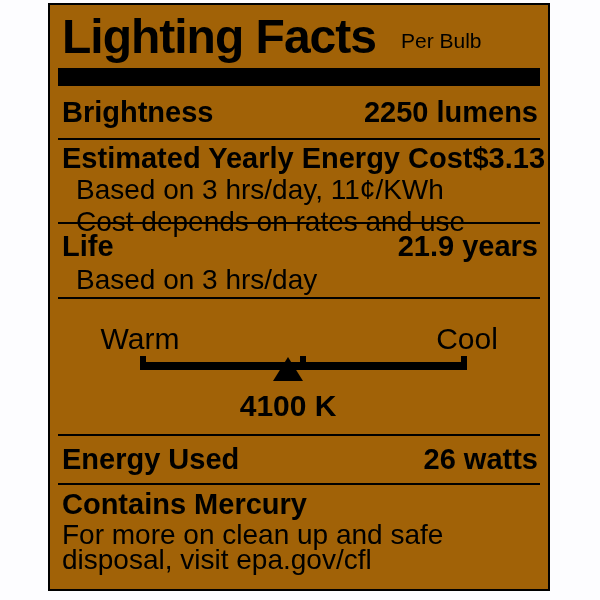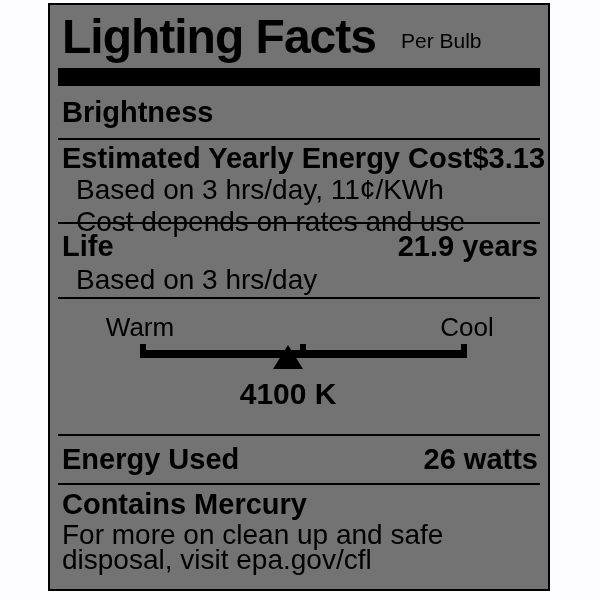--- a/index.html
+++ b/index.html
@@ -8,21 +8,21 @@
     background: #fdfdff;
     font-family: "Liberation Sans", sans-serif;
     color: #000;
     position: relative;
   }
   .label {
     position: absolute;
     left: 48px; top: 3px;
     width: 502px; height: 588px;
     border: 2px solid #000;
-    background: #737373;
+    background: #a16207;
     padding: 0 8px;
   }
   .sec { border-bottom: 2px solid #000; }
   .sec:last-child { border-bottom: none; }
 
   
   .sec.header { border-bottom: none; height: 81px; }
   .title-row { display: flex; align-items: baseline; height: 63px; padding-left: 4px; }
   .title {
     font-size: 48px; font-weight: bold; letter-spacing: -1px;
@@ -48,21 +48,21 @@
   .sec.energy-cost { height: 84px; padding-top: 2px; }
   .sec.energy-cost .row { height: 32px; }
 
   .sec.life { height: 75px; padding-top: 6px; }
   .sec.life .row { height: 33px; }
   .sec.life .note { line-height: 33px; }
 
   
   .sec.appearance { height: 137px; padding-top: 6px; position: relative; }
   .sec.appearance .heading { font-size: 29px; font-weight: bold; line-height: 31px; padding-left: 4px; }
-  .scale-labels { position: relative; height: 28px; margin-top: 8px; font-size: 26px; }
+  .scale-labels { position: relative; height: 28px; margin-top: 20px; font-size: 30px; }
   .scale-labels .warm, .scale-labels .cool {
     position: absolute; transform: translateX(-50%); line-height: 28px; white-space: nowrap;
   }
   .scale-labels .warm { left: 82px; }
   .scale-labels .cool { left: 409px; }
   .slider { position: relative; height: 27px; margin-top: 2px; }
   .slider .track { position: absolute; left: 82px; top: 7px; width: 327px; height: 8px; background: #000; }
   .slider .tick { position: absolute; top: 1px; width: 6px; height: 14px; background: #000; }
   .slider .tick-left { left: 82px; }
   .slider .tick-mid { left: 242px; }
@@ -95,20 +95,21 @@
   <div class="sec header">
     <div class="title-row">
       <span class="title">Lighting Facts</span>
       <span class="subtitle">Per Bulb</span>
     </div>
     <div class="thick-bar"></div>
   </div>
 
   <div class="sec brightness row">
     <span class="rl">Brightness</span>
+    <span class="rv">2250 lumens</span>
   </div>
 
   <div class="sec energy-cost">
     <div class="row">
       <span class="rl">Estimated Yearly Energy Cost</span>
       <span class="rv">$3.13</span>
     </div>
     <div class="note">Based on 3 hrs/day, 11¢/KWh</div>
     <div class="note">Cost depends on rates and use</div>
   </div>

